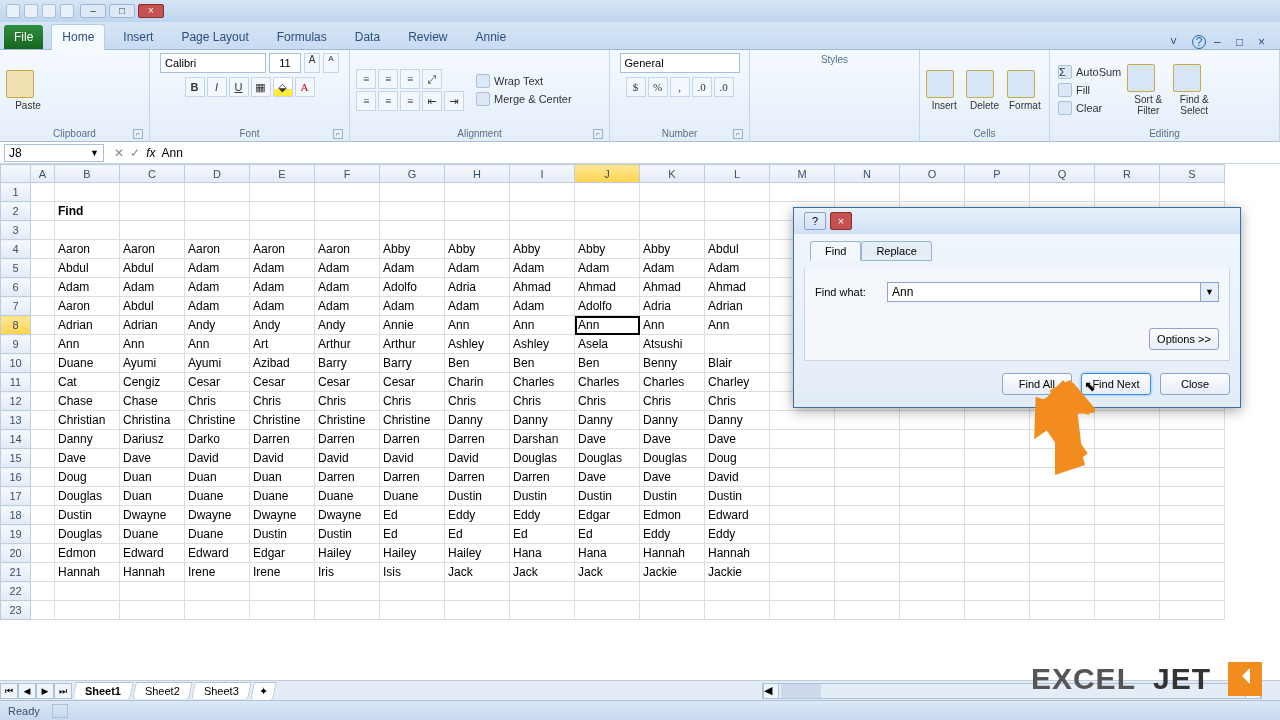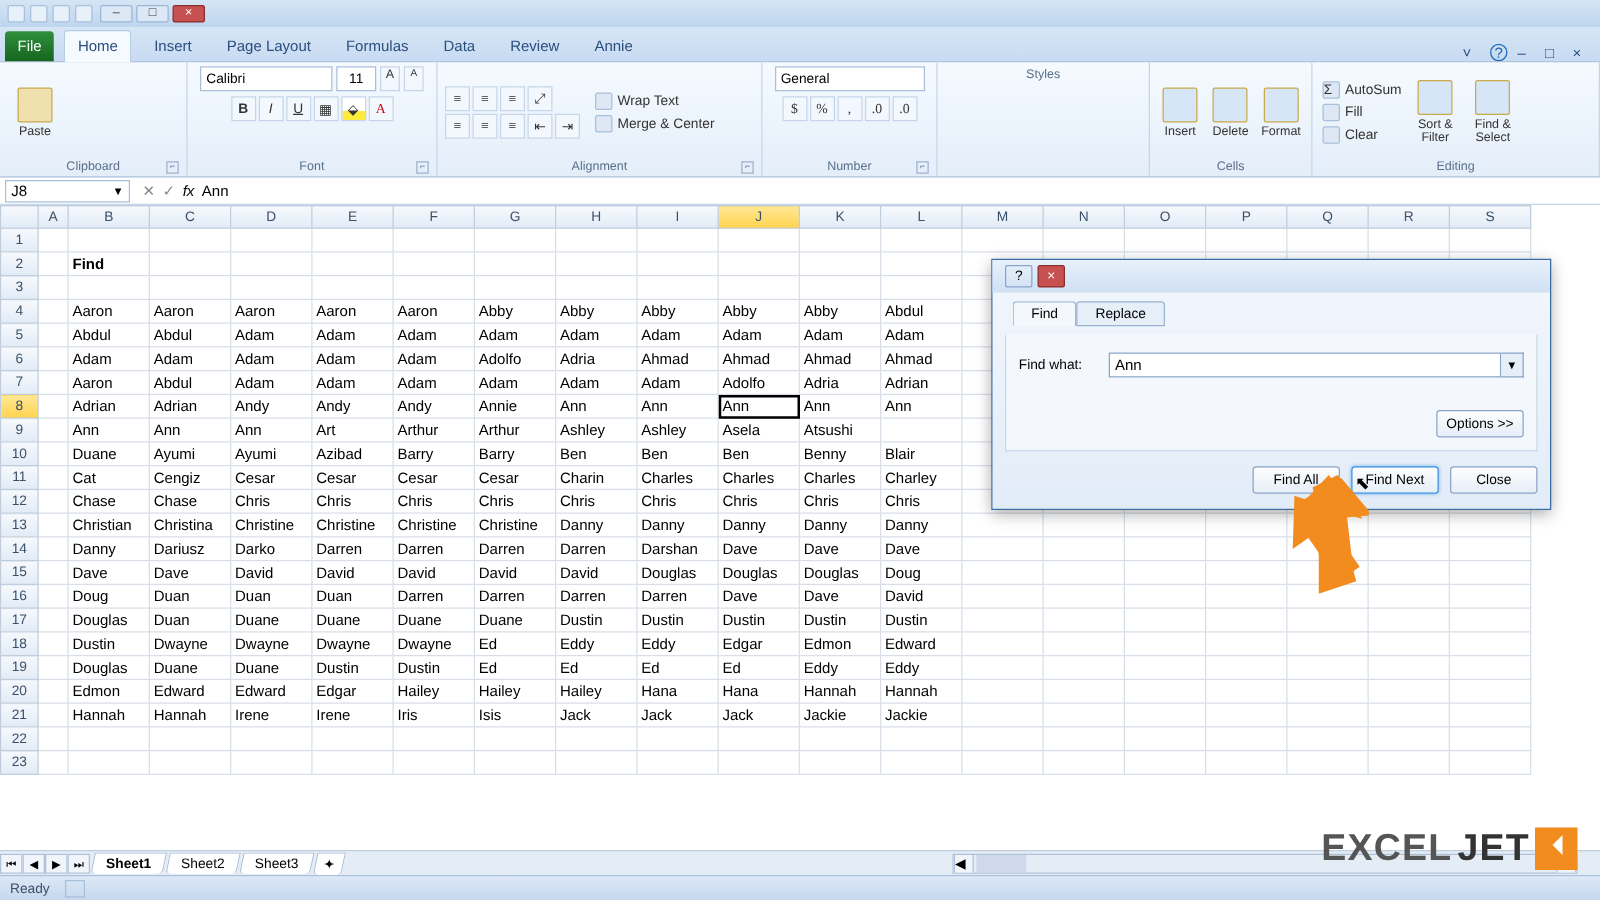--- a/index.html
+++ b/index.html
@@ -25,21 +25,21 @@
 .ribtabs .tab.active { background: #f5faff; border: 1px solid #b7cce6; border-bottom: 1px solid #f5faff; border-radius: 3px 3px 0 0; margin-bottom: -1px; }
 .ribtabs .ribright { margin-left: auto; display:flex; gap:8px; padding-right:8px; align-items:center; color:#2b4e7e; font-size:12px;}
 .ribtabs .ribright span { width:14px; height:14px; display:inline-block; }
 
 
 .ribbon { height: 92px; background: linear-gradient(#f5faff,#e4eef9); border-bottom: 1px solid #a8c0dc; display: flex; font-size: 11px; color: #333; }
 .group { border-right: 1px solid #c6d6ea; padding: 3px 6px 2px; display: flex; flex-direction: column; }
 .group .gbody { flex: 1; display: flex; align-items: center; gap: 4px; }
 .group .glabel { text-align: center; font-size: 10px; color: #5a6f8c; padding-top: 1px; position: relative; }
 .group .glabel .dlg { position:absolute; right:0; bottom:0; width:10px; height:10px; border:1px solid #9ab2d0; font-size:7px; line-height:8px; }
-.bigbtn { display:flex; flex-direction:column; align-items:center; width:44px; text-align:center; font-size:10px; line-height:11px; gap:2px; }
+.bigbtn { display:flex; flex-direction:column; width:44px; text-align:center; font-size:10px; line-height:11px; gap:2px; }
 .bigbtn .ic { width:28px; height:28px; background:#f0e0b0; border:1px solid #caa94b; border-radius:2px; }
 .smbtn { display:flex; align-items:center; gap:4px; font-size:11px; padding:1px 2px; }
 .smbtn .ic { width:14px; height:14px; background:#dde8f4; border:1px solid #a8c0dc; border-radius:2px; }
 .col { display:flex; flex-direction:column; gap:2px; }
 select.rib, input.rib { font-size:11px; border:1px solid #a8c0dc; background:#fff; height:20px; }
 .btnrow { display:flex; gap:2px; }
 .btnrow span { width:20px; height:20px; border:1px solid #c6d6ea; background:#f3f8fe; display:flex; align-items:center; justify-content:center; font-size:11px; font-family: "Times New Roman", serif;}
 
 
 .fbar { height: 22px; display:flex; align-items:center; border-bottom:1px solid #c6d6ea; font-size:12px; }
@@ -88,21 +88,21 @@
 .dialog .frow .combo .dd { width:18px; height:20px; border:1px solid #8aa5c8; border-left:none; background:#e6eef8; text-align:center; font-size:9px; line-height:18px; }
 .dialog .opts { text-align:right; margin-top:26px; }
 .dialog .dlgbtn { display:inline-block; min-width:70px; height:22px; border:1px solid #8aa5c8; background:linear-gradient(#fdfdfd,#e6eef8); border-radius:3px; text-align:center; line-height:20px; font-size:11px; margin-left:6px; }
 .dialog .dlgbtn.def { border:1px solid #3a8de0; box-shadow:0 0 3px #6fb4f5; }
 .dialog .btnrowd { text-align:right; margin-top:12px; }
 
 
 .arrow { position:absolute; left:1015px; top:380px; width:80px; height:95px; pointer-events:none; }
 
 
-.watermark { position:absolute; right:18px; bottom:24px; font-size:30px; font-weight:bold; color:#555; letter-spacing:1px; display:flex; align-items:center; gap:4px; font-family: Arial, sans-serif; }
+.watermark { position:absolute; right:18px; bottom:24px; font-size:30px; font-weight:bold; color:#555; letter-spacing:1px; display:flex; align-items:center; gap:17px; font-family: Arial, sans-serif; }
 .watermark .sq { width:34px; height:34px; background:#f28c1e; position:relative; }
 .watermark .sq::before { content:""; position:absolute; left:6px; top:6px; border:8px solid transparent; border-right-color:#fff; transform:rotate(0deg);}
 .watermark .b { color:#333; }
 </style>
 </head>
 <body>
 
 <div class="titlebar">
   <div class="qat">
     <span></span>

